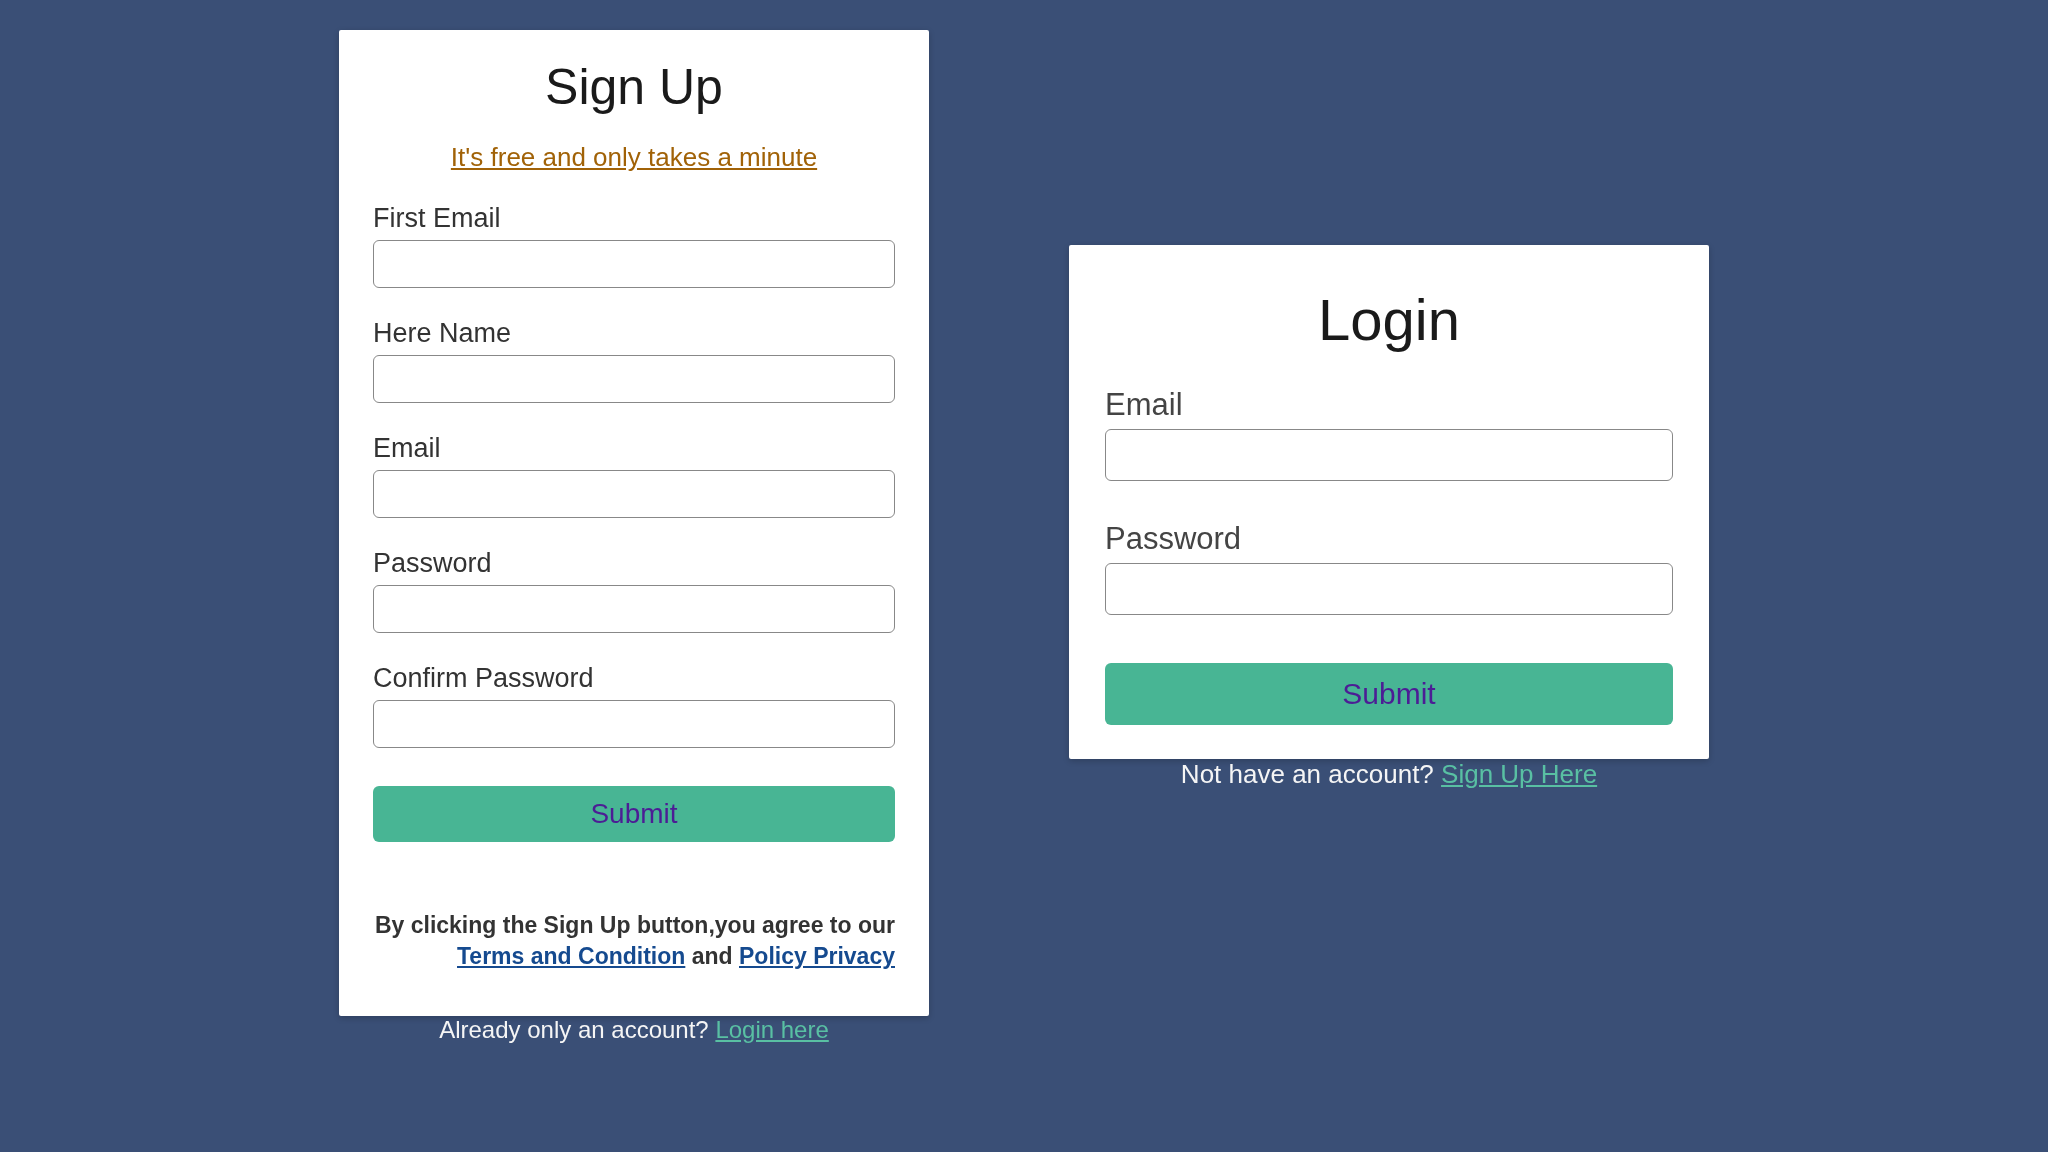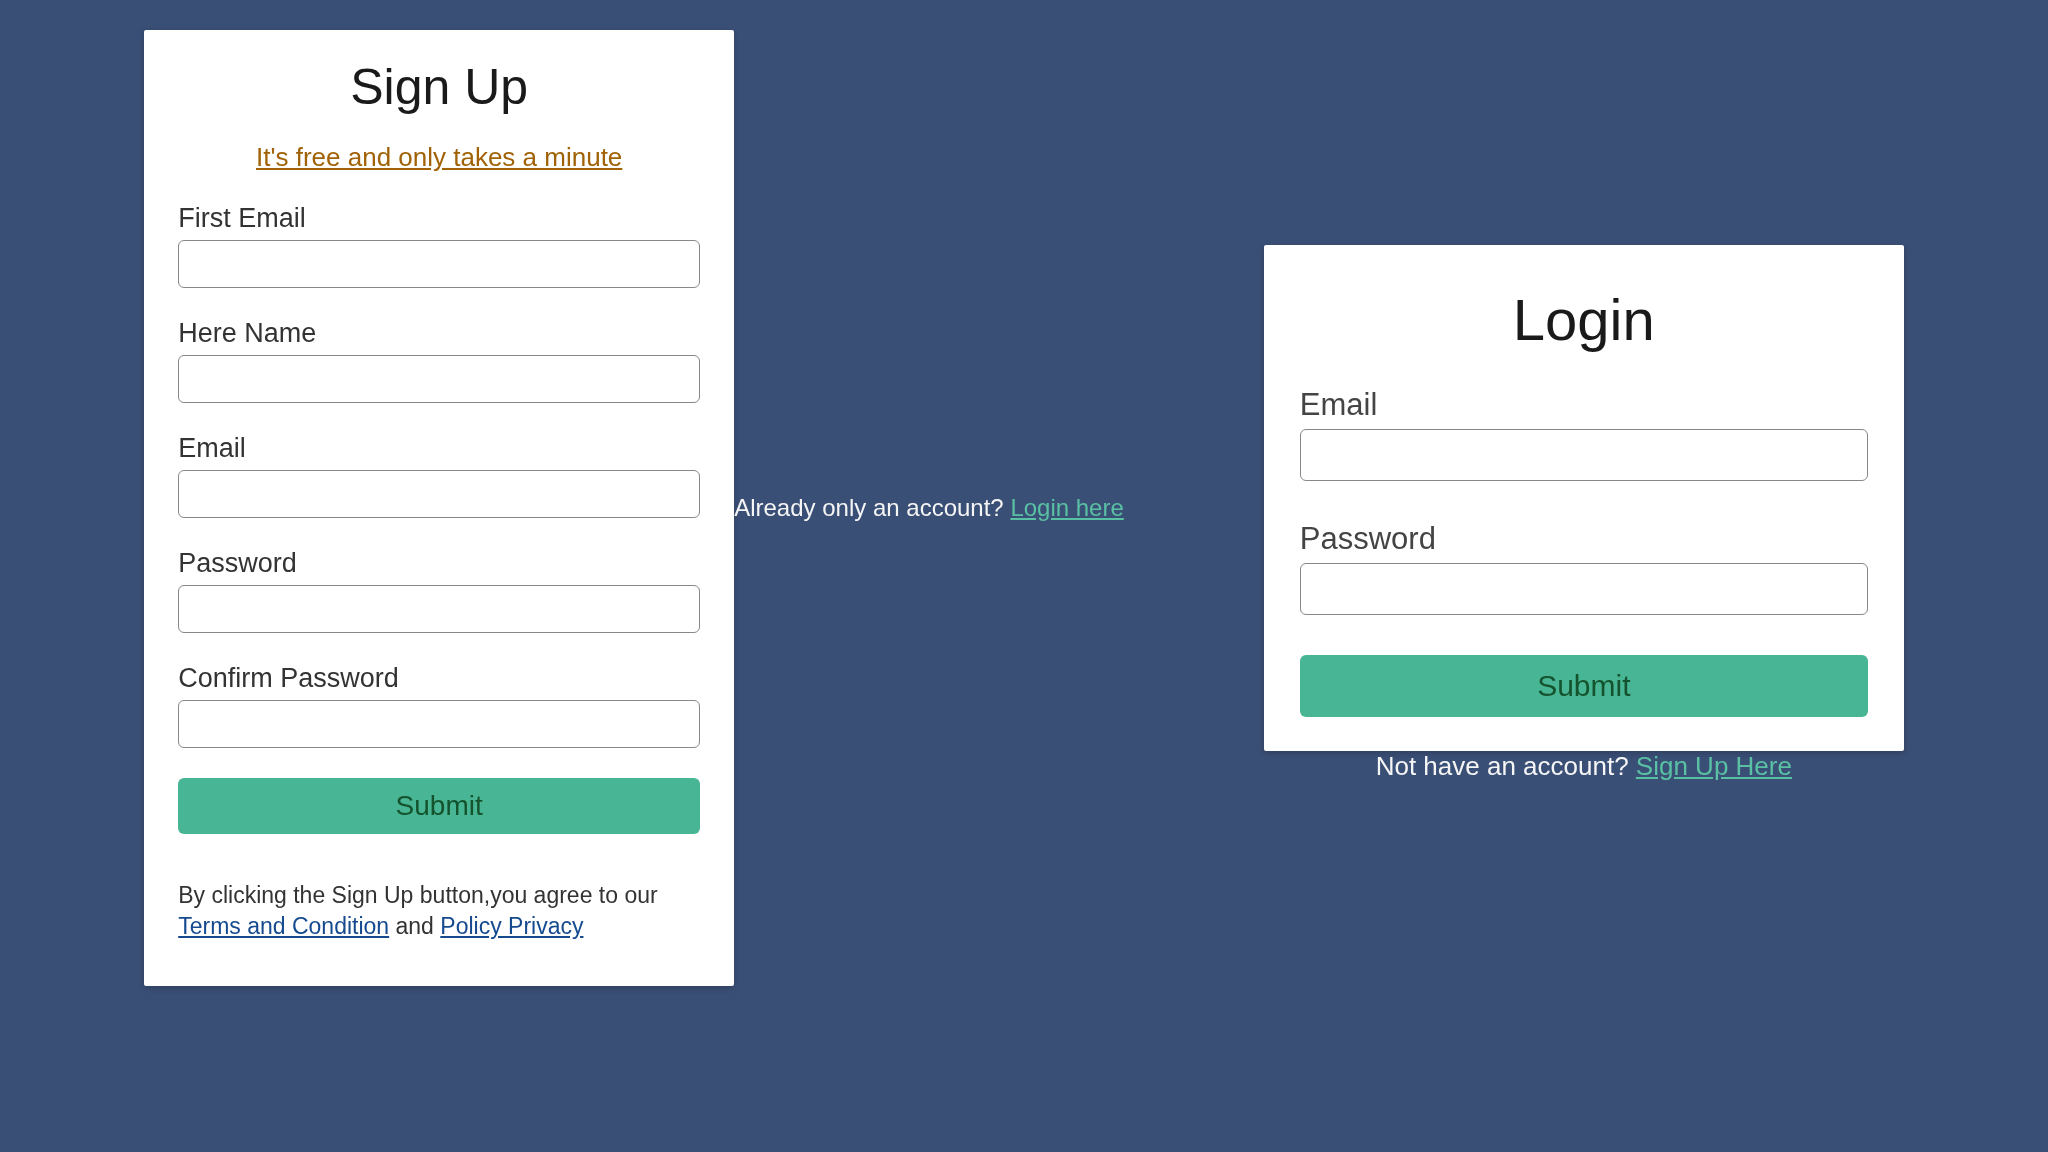--- a/index.html
+++ b/index.html
@@ -17,21 +17,21 @@
       justify-content: center;
       gap: 140px;
     }
     .card {
       background-color: #ffffff;
       border-radius: 2px;
       box-shadow: 0 2px 6px rgba(0,0,0,0.2);
     }
     .signup-wrapper {
       display: flex;
-      flex-direction: row;
+      flex-direction: column;
       align-items: center;
       margin-top: 10px;
     }
     .signup-card {
       width: 590px;
       padding: 28px 34px 44px 34px;
     }
     .login-wrapper {
       display: flex;
       flex-direction: column;
@@ -85,37 +85,38 @@
       font-size: 20px;
       background: #fff;
     }
     .login-card input {
       height: 52px;
     }
     .submit-btn {
       width: 100%;
       height: 56px;
       background-color: #48b594;
-      color: #14532d;
+      color: #4c1d95;
       border: none;
       border-radius: 6px;
       font-size: 28px;
       cursor: pointer;
-      margin-top: 0px;
+      margin-top: 8px;
     }
     .login-card .submit-btn {
       height: 62px;
       font-size: 30px;
     }
     .terms {
-      text-align: left;
+      text-align: right;
       font-size: 23px;
       color: #333;
-      margin-top: 46px;
+      margin-top: 68px;
       line-height: 1.35;
+      font-weight: bold;
     }
     .terms a {
       color: #154a8f;
       text-decoration: underline;
     }
     .below-text {
       text-align: left;
       font-size: 24px;
       color: #f5f5f5;
     }

